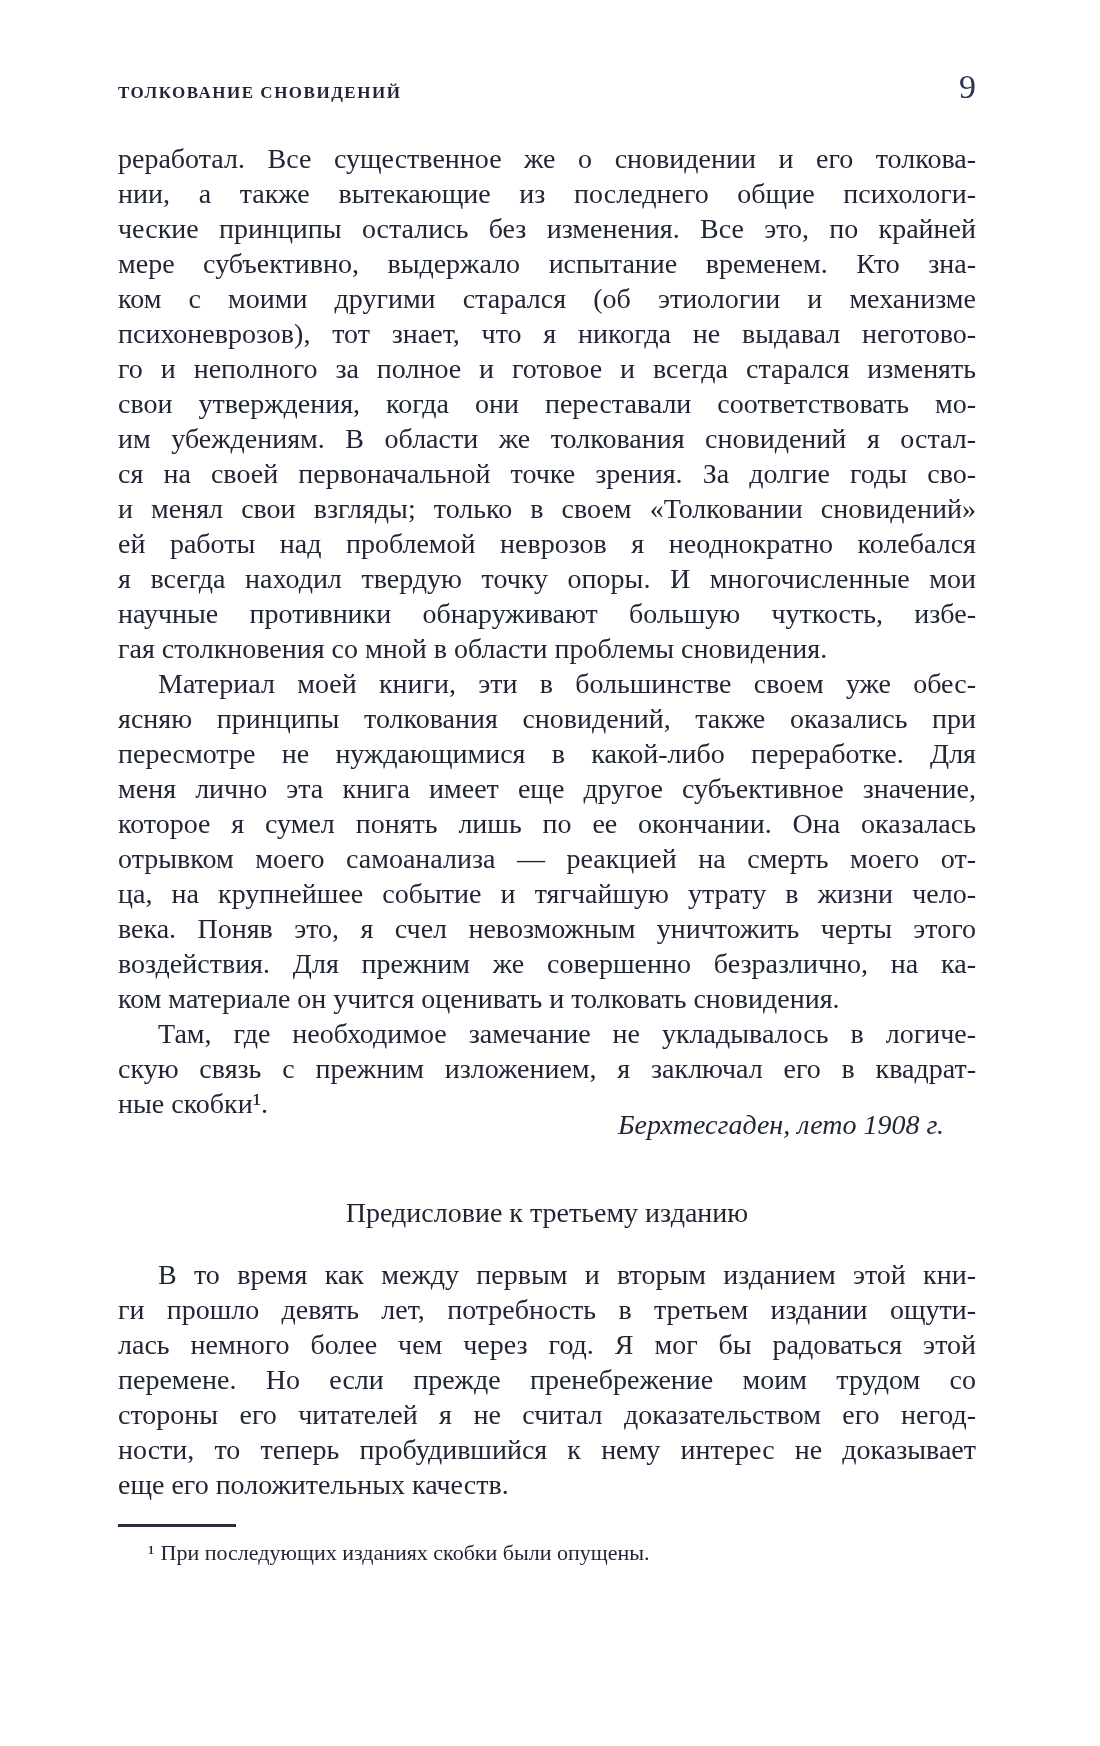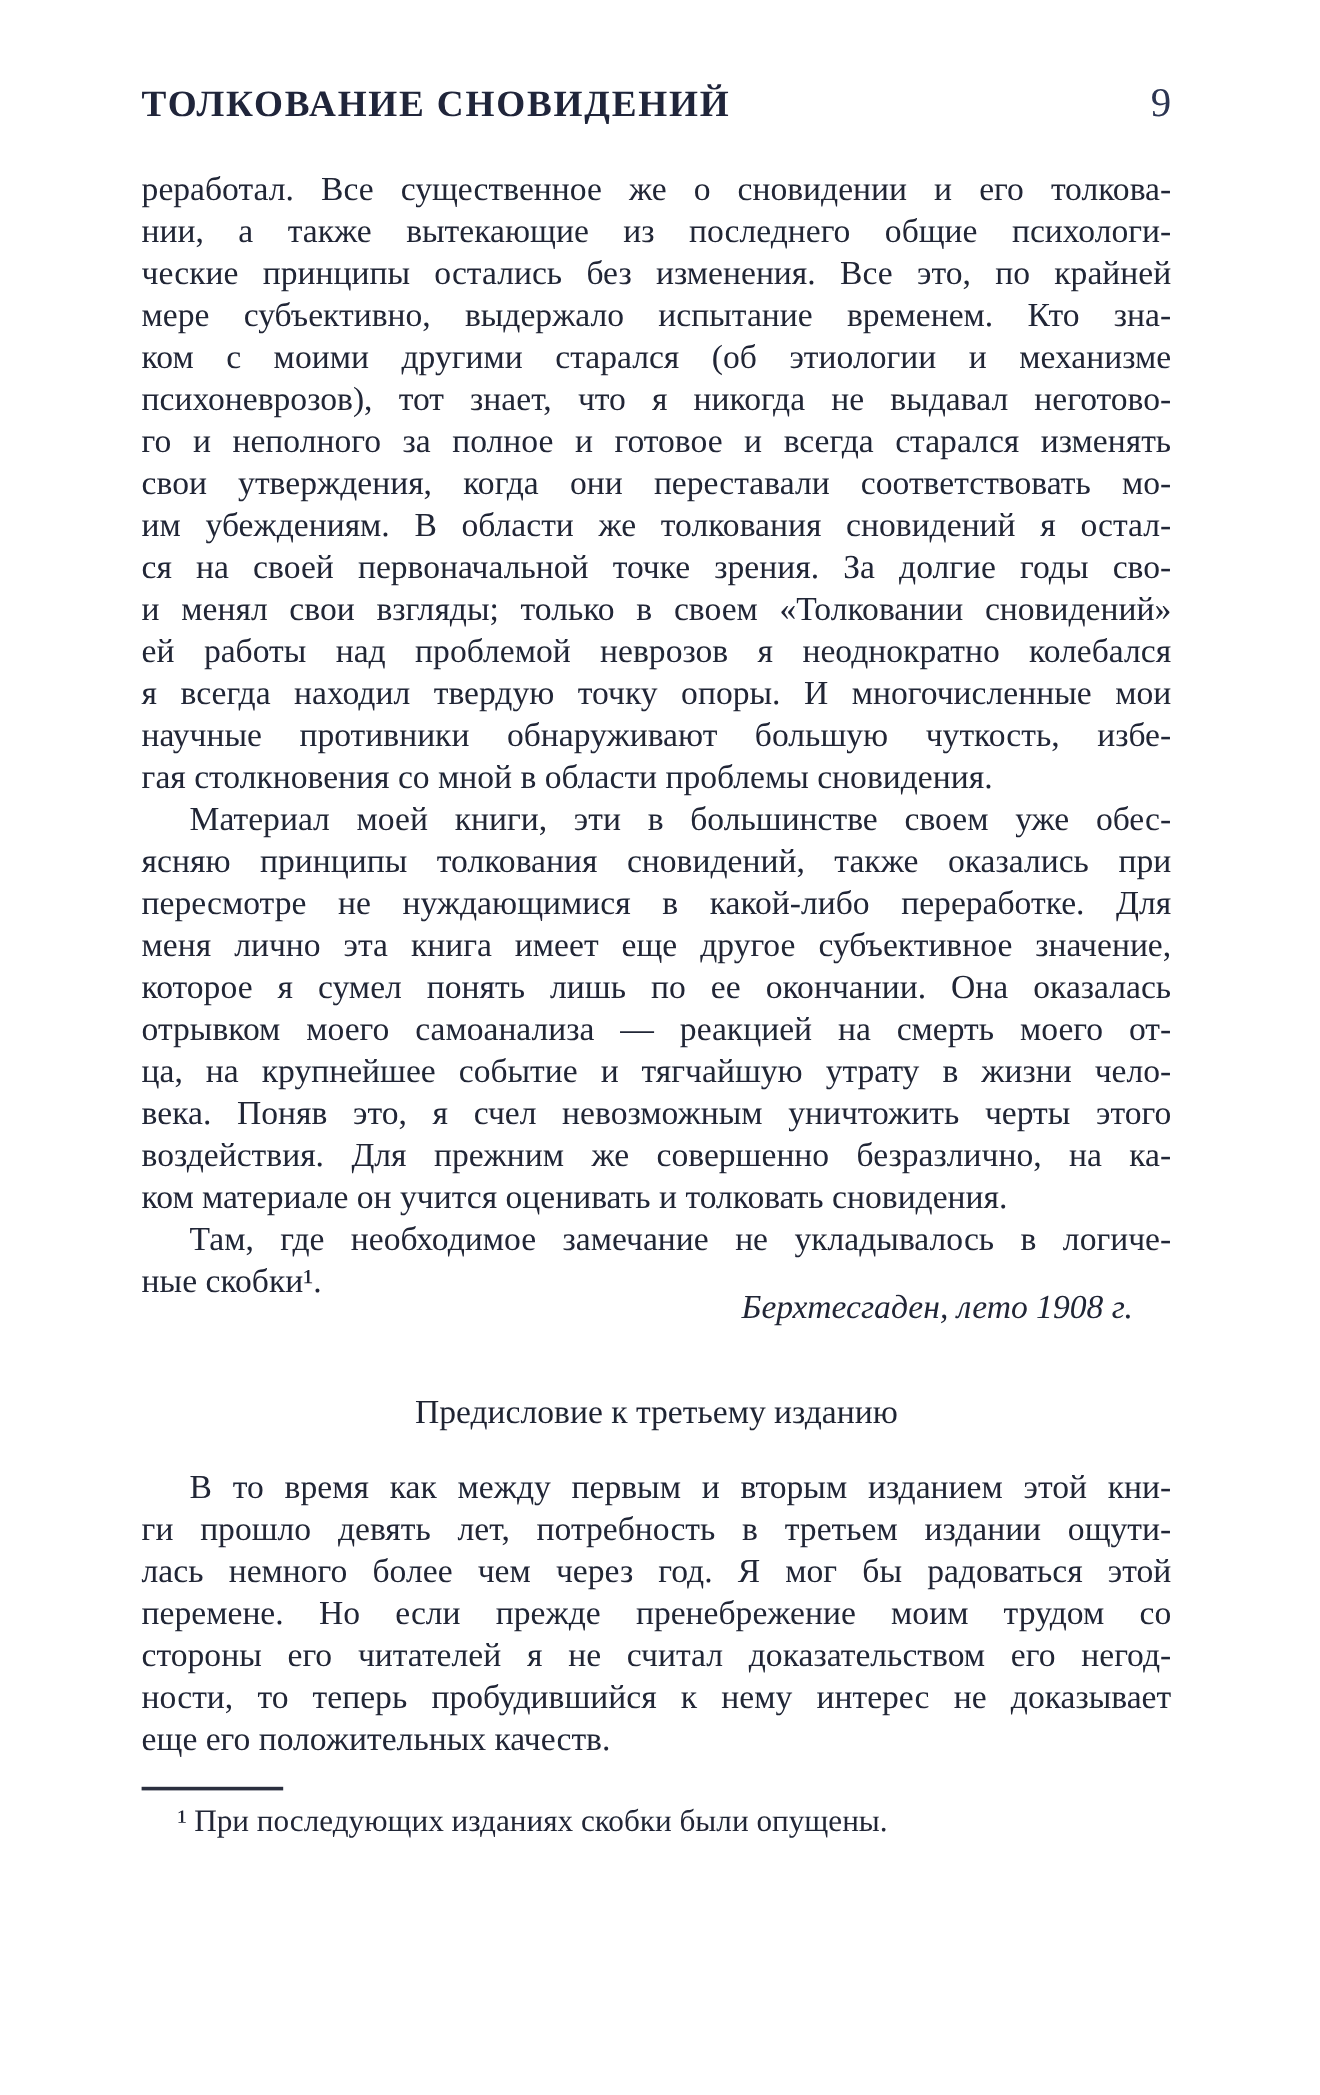--- a/index.html
+++ b/index.html
@@ -19,21 +19,21 @@
   .runhead {
     position: absolute;
     top: 68px;
     left: 118px;
     width: 858px;
     display: flex;
     justify-content: space-between;
     align-items: baseline;
   }
   .rh-title {
-    font-size: 31px;
+    font-size: 17px;
     font-weight: bold;
     letter-spacing: 1.5px;
     color: #20253a;
     text-align: center;
   }
   .rh-num {
     font-size: 34px;
     font-weight: normal;
     color: #2c3552;
   }
@@ -75,21 +75,21 @@
   }
   .footrule {
     margin-top: 22px;
     width: 118px;
     border-top: 3px solid #2a2f3f;
     height: 0;
   }
   .footnote {
     margin-top: 9px;
     padding-left: 30px;
-    font-size: 26px;
+    font-size: 22px;
     line-height: 34px;
   }
   .fnmark {
     margin-right: 6px;
   }
 </style>
 </head>
 <body>
 
 <div class="page">
@@ -121,20 +121,21 @@
         <div class="line">ясняю принципы толкования сновидений, также оказались при</div>
         <div class="line">пересмотре не нуждающимися в какой-либо переработке. Для</div>
         <div class="line">меня лично эта книга имеет еще другое субъективное значение,</div>
         <div class="line">которое я сумел понять лишь по ее окончании. Она оказалась</div>
         <div class="line">отрывком моего самоанализа — реакцией на смерть моего от-</div>
         <div class="line">ца, на крупнейшее событие и тягчайшую утрату в жизни чело-</div>
         <div class="line">века. Поняв это, я счел невозможным уничтожить черты этого</div>
         <div class="line">воздействия. Для прежним же совершенно безразлично, на ка-</div>
         <div class="line last">ком материале он учится оценивать и толковать сновидения.</div>
         <div class="line indent">Там, где необходимое замечание не укладывалось в логиче-</div>
+        <div class="line">скую связь с прежним изложением, я заключал его в квадрат-</div>
         <div class="line last">ные скобки¹.</div>
       </div>
 
     <div class="signature">Берхтесгаден, лето 1908 г.</div>
 
     <div class="heading">Предисловие к третьему изданию</div>
 
     <div>
         <div class="line indent">В то время как между первым и вторым изданием этой кни-</div>
         <div class="line">ги прошло девять лет, потребность в третьем издании ощути-</div>

